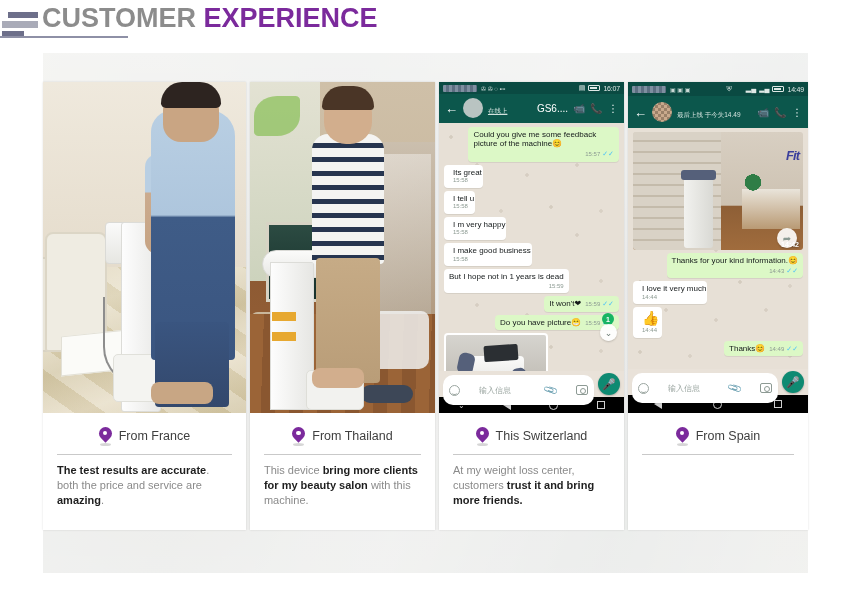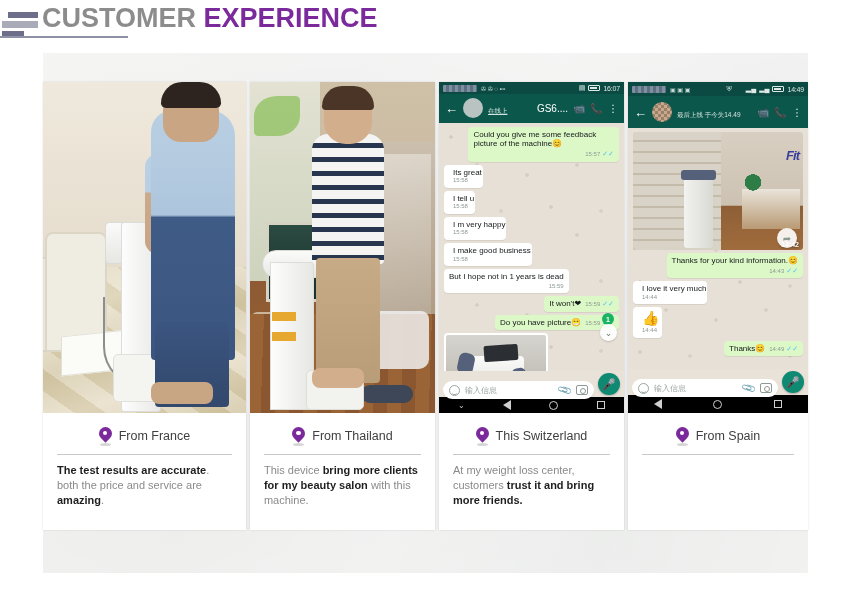--- a/index.html
+++ b/index.html
@@ -199,22 +199,22 @@
             background:#18b463; color:#fff; font-size:7px; display:flex; align-items:center;
             justify-content:center; font-weight:bold; }
   .dnbtn  { position:absolute; right:7px; bottom:30px; width:17px; height:17px; border-radius:50%;
             background:rgba(255,255,255,.92); color:#6b7a74; font-size:9px;
             display:flex; align-items:center; justify-content:center; box-shadow:0 1px 2px rgba(0,0,0,.18); }
   .fwdbtn { position:absolute; right:6px; top:96px; width:20px; height:20px; border-radius:50%;
             background:rgba(255,255,255,.9); color:#8b9a93; font-size:10px;
             display:flex; align-items:center; justify-content:center; box-shadow:0 1px 2px rgba(0,0,0,.16); }
 
   .wa-input { height:26px; background:#e9e2d9; display:flex; align-items:center; padding:0 4px 0 4px; gap:4px; position:relative; }
-  .wa-input .field { flex:1 1 auto; height:18px; background:#fff; border-radius:10px; display:flex;
-                     align-items:center; gap:5px; padding:0 6px; box-shadow:0 1px 1px rgba(0,0,0,.08);margin-top:12px; }
+  .wa-input .field { flex:1 1 auto; height:30px; background:#fff; border-radius:10px; display:flex;
+                     align-items:center; gap:19px; padding:0 6px; box-shadow:0 1px 1px rgba(0,0,0,.08);margin-top:12px; }
   .wa-input .emo { width:11px; height:11px; border-radius:50%; border:1.2px solid #9aa5a0; position:relative; flex:0 0 auto; }
   .wa-input .emo:after { content:""; position:absolute; left:2.5px; top:6px; width:5px; height:2px;
                          border-bottom:1.2px solid #9aa5a0; border-radius:0 0 4px 4px; }
   .wa-input .ph { color:#9aa5a0; font-size:8px; flex:1 1 auto; }
   .wa-input .clip { color:#8d9a94; font-size:10px; transform:rotate(-30deg); }
   .wa-input .cam { width:12px; height:10px; border:1.4px solid #8d9a94; border-radius:2px; position:relative; }
   .wa-input .cam:after { content:""; position:absolute; left:3.3px; top:2.3px; width:4px; height:4px;
                          border:1.2px solid #8d9a94; border-radius:50%; }
   .wa-input .mic { width:22px; height:22px; border-radius:50%; background:#0e8a72; color:#fff;
                    display:flex; align-items:center; justify-content:center; font-size:11px; flex:0 0 auto;

